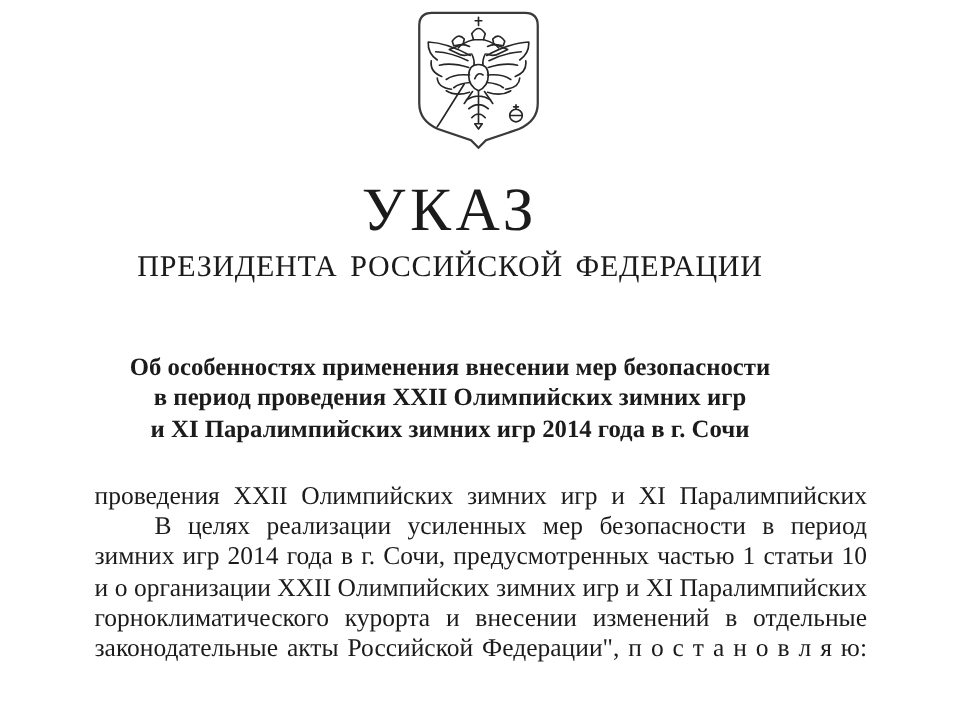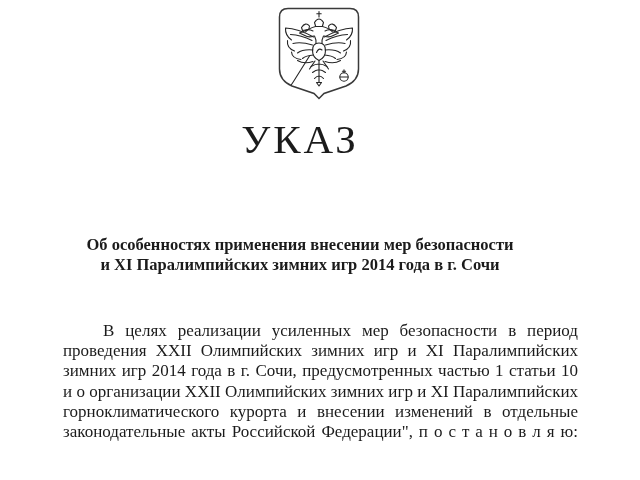--- a/index.html
+++ b/index.html
@@ -57,28 +57,30 @@
         <path d="M33 59.5 Q41 54.5 49 59.5 M34.5 65.5 Q41 60 47.5 65.5 M36.5 71.5 Q41 66.5 45.5 71.5 M41 53.5 V75.5 M38.5 75.5 L41 79 L43.5 75.5 Z"></path>
         <path d="M31.5 49 L15.5 74.5 M15.5 74.5 L13.5 77.5"></path>
         <circle cx="66" cy="70" r="4.2"></circle>
         <path d="M66 65.8 V62.8 M64.4 64.2 H67.6 M62 70 H70"></path>
       </g>
     </svg>
   </div>
 
   <h1 class="doc-title">УКАЗ</h1>
 
+  <div class="doc-issuer">ПРЕЗИДЕНТА РОССИЙСКОЙ ФЕДЕРАЦИИ</div>
 
   <div class="subject">
     <div class="subject-line">Об особенностях применения внесении мер безопасности</div>
+    <div class="subject-line">в период проведения XXII Олимпийских зимних игр</div>
     <div class="subject-line">и XI Паралимпийских зимних игр 2014 года в г. Сочи</div>
   </div>
 
   <div class="body-text">
+    <div class="body-line">проведения XXII Олимпийских зимних игр и XI Паралимпийских</div>
     <div class="body-line indent">В целях реализации усиленных мер безопасности в период</div>
-    <div class="body-line">проведения XXII Олимпийских зимних игр и XI Паралимпийских</div>
     <div class="body-line">зимних игр 2014 года в г. Сочи, предусмотренных частью 1 статьи 10</div>
     <div class="body-line">и о организации XXII Олимпийских зимних игр и XI Паралимпийских</div>
     <div class="body-line">горноклиматического курорта и внесении изменений в отдельные</div>
     <div class="body-line">законодательные акты Российской Федерации", п о с т а н о в л я ю:</div>
   </div>
 
 </div>
 
 </body></html>

